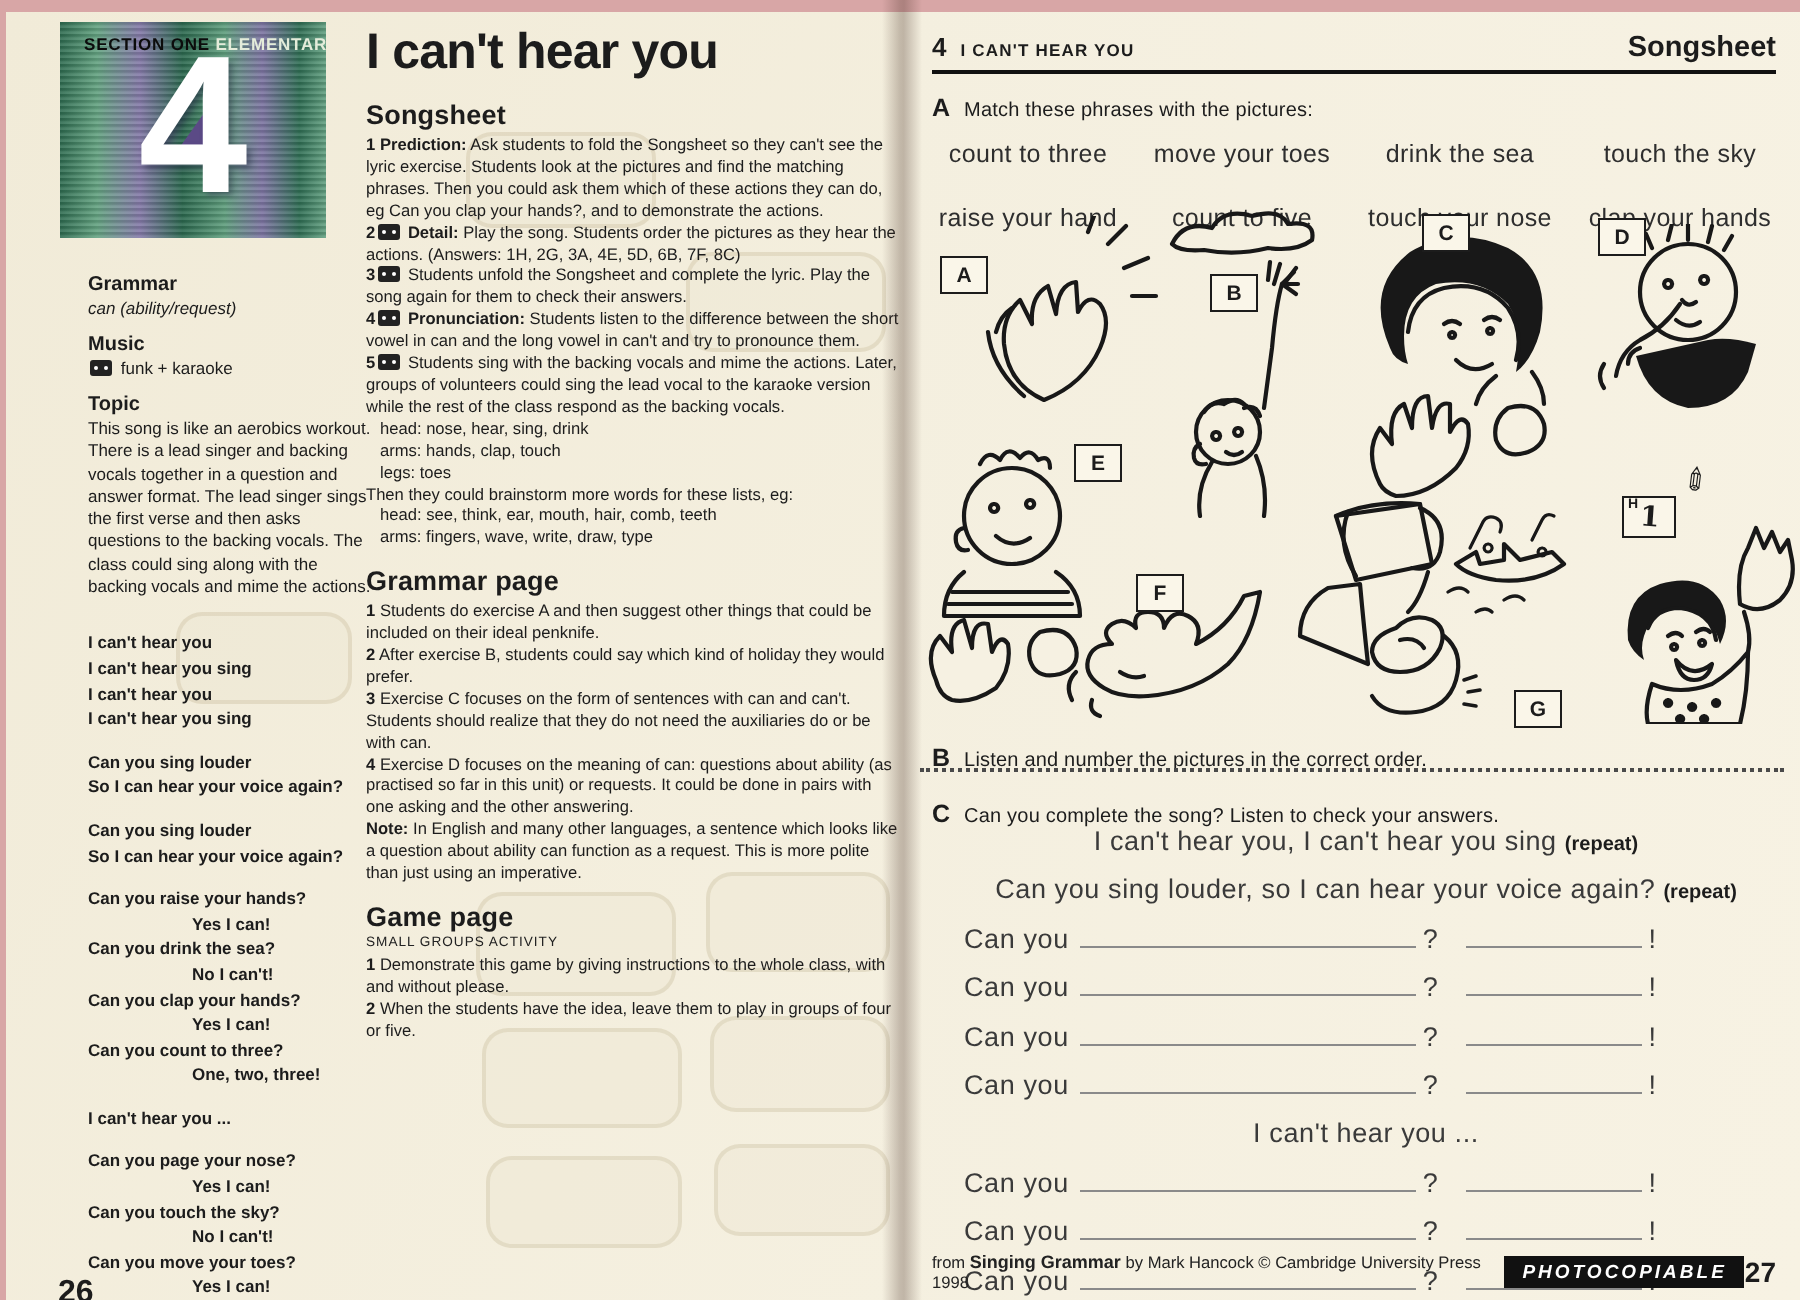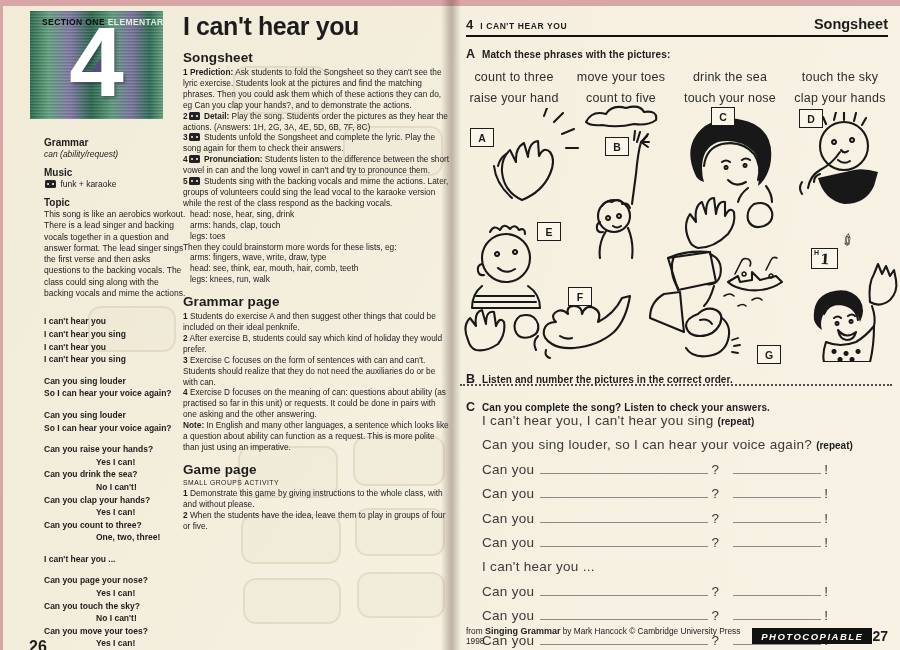--- a/index.html
+++ b/index.html
@@ -49,34 +49,34 @@
 
   
   .rwrap{position:absolute;left:14px;right:12px;top:10px;}
   #rhead{display:flex;align-items:baseline;}
   #rhead .unum{font-size:13px;font-weight:900;margin-right:7px;}
   #rhead .utitle{font-size:8.5px;font-weight:bold;letter-spacing:.6px;flex:1;}
   #rhead .sheet{font-size:14.5px;font-weight:900;}
   #rrule{border-top:2.5px solid #111;margin-top:3px;}
   .secRow{display:flex;align-items:baseline;margin-top:10px;}
   .secL{font-size:12.5px;font-weight:900;margin-right:7px;}
-  .secI{font-size:10px;font-weight:bold;letter-spacing:.1px;}
+  .secI{font-size:10px;font-weight:normal;letter-spacing:.1px;}
   #phrases{display:grid;grid-template-columns:108px 106px 112px 108px;justify-content:center;
-    row-gap:7px;margin-top:9px;font-size:12.5px;color:#2e2e2e;letter-spacing:.2px;text-align:center;}
+    row-gap:18px;margin-top:9px;font-size:12.5px;color:#2e2e2e;letter-spacing:.2px;text-align:center;}
   #picPanel{position:absolute;left:8px;top:96px;width:438px;height:260px;}
   #picPanel svg{position:absolute;stroke:#181818;fill:none;stroke-width:2.1;stroke-linecap:round;stroke-linejoin:round;}
   .pbox{position:absolute;width:24px;height:19px;background:#faf6e9;border:1.6px solid #1c1c1c;
     display:flex;align-items:center;justify-content:center;font-size:10.5px;font-weight:bold;z-index:4;}
   #hbox{width:27px;height:21px;}
   #hbox .hl{position:absolute;left:2px;top:0px;font-size:7px;font-weight:bold;}
   #hbox .hans{font-family:"DejaVu Serif",serif;font-size:14px;font-weight:bold;transform:rotate(4deg);}
   #pencil{position:absolute;font-size:15px;transform:rotate(-128deg);z-index:4;color:#181818;}
   #foldline{position:absolute;left:8px;right:8px;border-top:2px dotted #4a4a4a;}
   .song{position:absolute;left:30px;right:16px;}
-  .songline{font-size:13.5px;color:#3a3a3a;letter-spacing:.3px;margin-top:9px;}
+  .songline{font-size:13.5px;color:#3a3a3a;letter-spacing:.3px;margin-top:9px;text-align:center;}
   .songline .rep{font-size:10px;font-weight:bold;color:#1c1c1c;letter-spacing:0;}
   .gapline{display:flex;align-items:baseline;font-size:13.5px;color:#3a3a3a;letter-spacing:.3px;margin-top:9.5px;}
   .blank{display:inline-block;border-bottom:1.4px solid #8a8a8a;height:12px;}
   .blank.long{width:168px;margin-left:6px;}
   .blank.short{width:88px;margin-left:14px;}
   .qm,.ex{margin-left:3px;}
   #rfoot{position:absolute;left:14px;right:12px;top:620px;display:flex;align-items:center;}
   #credit{font-size:8.3px;color:#222;}
   #credit b{font-size:9px;}
   #badge{background:#111;color:#fff;font-style:italic;font-weight:900;font-size:9.5px;
@@ -191,25 +191,24 @@
 
 
           <p class="ti vocab" data-interactable="false"><b></b> <b></b> <span>head: nose, hear, sing, drink</span></p>
 
           <p class="ti vocab" data-interactable="false"><b></b> <b></b> <span>arms: hands, clap, touch</span></p>
 
           <p class="ti vocab" data-interactable="false"><b></b> <b></b> <span>legs: toes</span></p>
 
           <p class="ti" data-interactable="false"><b></b> <b></b> <span>Then they could brainstorm more words for these lists, eg:</span></p>
 
+          <p class="ti vocab" data-interactable="false"><b></b> <b></b> <span>head: see, think, ear, mouth, hair, comb, teeth</span></p>
+
           <p class="ti vocab" data-interactable="false"><b></b> <b></b> <span>arms: fingers, wave, write, draw, type</span></p>
 
-          <p class="ti vocab" data-interactable="false"><b></b> <b></b> <span>head: see, think, ear, mouth, hair, comb, teeth</span></p>
-
-          <p class="ti vocab" data-interactable="false"><b></b> <b></b> <span>legs: knees, run, walk</span></p>
         </div>
 
       <div class="h2" data-interactable="false">Grammar page</div>
       <div data-interactable="false">
 
           <p class="ti" data-interactable="false"><b>1</b> <b></b> <span>Students do exercise A and then suggest other things that could be included on their ideal penknife.</span></p>
 
           <p class="ti" data-interactable="false"><b>2</b> <b></b> <span>After exercise B, students could say which kind of holiday they would prefer.</span></p>
 
           <p class="ti" data-interactable="false"><b>3</b> <b></b> <span>Exercise C focuses on the form of sentences with can and can't. Students should realize that they do not need the auxiliaries do or be with can.</span></p>

